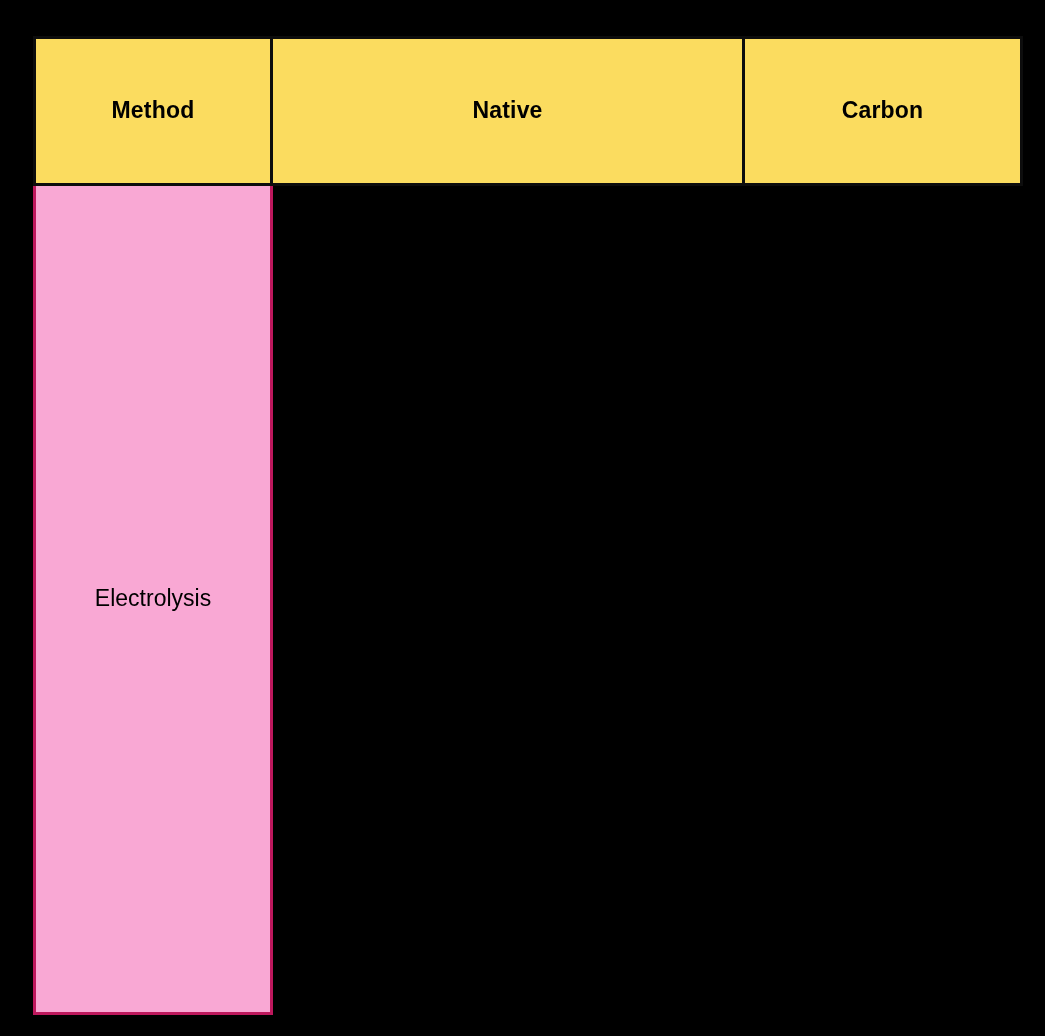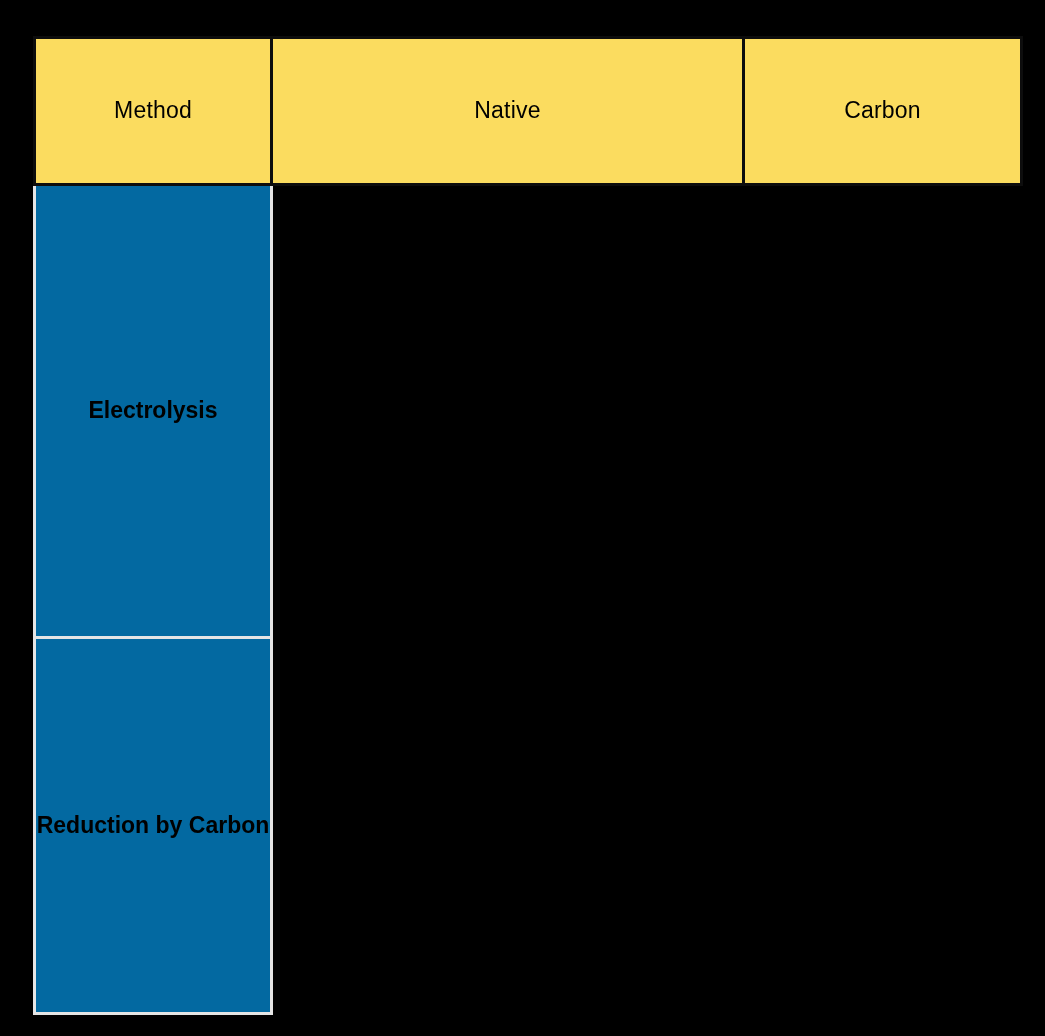--- a/index.html
+++ b/index.html
@@ -47,36 +47,36 @@
   }
 
   
   .header-row { height: 147px; }
 
   .header-cell {
     background: #FBDC5F;
     border: 3px solid #0d0d0d;
     color: #000000;
     font-size: 23px;
-    font-weight: normal;
+    font-weight: bold;
     letter-spacing: 0.2px;
     line-height: 1.2;
   }
 
   
   .row-electrolysis { height: 267px; }
   .row-carbon       { height: 222px; }
   .row-hydrogen     { height: 343px; }
 
   .method-cell {
-    background: #0369a1;
-    border: 3px solid #e5e5e5;
+    background: #f9a8d4;
+    border: 3px solid #be185d;
     color: #000000;
     font-size: 23px;
-    font-weight: bold;
+    font-weight: normal;
     line-height: 1.45;
     padding: 0 8px;
   }
 
   .content-cell {
     background: #000000;
     border: 3px solid #000000;
     color: #000000;
     font-size: 22px;
     line-height: 1.4;
@@ -122,29 +122,18 @@
           <span class="cell-text">Electrolysis</span>
         </td>
         <td class="content-cell">
           <span class="cell-text"></span>
         </td>
         <td class="content-cell">
           <span class="cell-text"></span>
         </td>
       </tr>
 
-      <tr class="row-carbon">
-        <td class="method-cell">
-          <span class="cell-text">Reduction by Carbon</span>
-        </td>
-        <td class="content-cell">
-          <span class="cell-text"></span>
-        </td>
-        <td class="content-cell">
-          <span class="cell-text"></span>
-        </td>
-      </tr>
 
 
     </tbody>
   </table>
 
 </div>
 
 </body></html>

